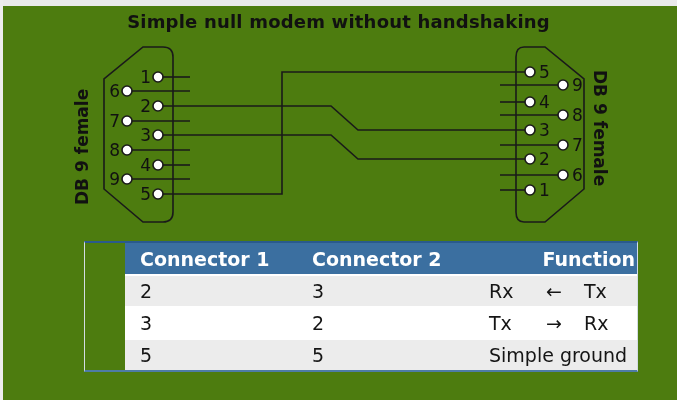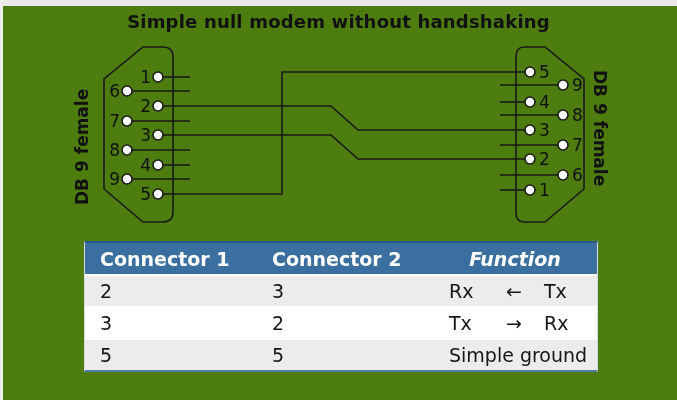--- a/index.html
+++ b/index.html
@@ -19,32 +19,32 @@
   svg.diagram { position:absolute; top:0; left:0; }
   svg.diagram path, svg.diagram circle { fill:none; stroke:#1a1a1a; stroke-width:1.6; }
   svg.diagram circle { fill:#ffffff; }
   svg.diagram text { fill:#111; font-size:17px; font-family:"DejaVu Sans","Liberation Sans",sans-serif; }
   svg.diagram text.conn-label { font-size:17px; font-weight:bold; }
 
   .table {
     position:absolute; left:84px; top:241px; width:512px;
     border-left:1px solid #d3dce4; border-right:1px solid #d3dce4;
     border-top:2px solid #2a5a8c; border-bottom:2px solid #4e7ca6;
-    font-size:19px; color:#151515;
+    font-size:19px; color:#151515;padding-left:40px;
   }
   .thead {
     display:flex; align-items:center; height:31px;
     background:#3b6fa0; color:#ffffff; font-weight:bold;
   }
   .trow { display:flex; align-items:center; height:30px; border-top:2px solid #ffffff; background:#ffffff; }
   .trow.alt { background:#ececec; }
   .col1 { width:180px; padding-left:15px; box-sizing:border-box; }
   .col2 { width:170px; padding-left:7px;  box-sizing:border-box; }
   .col3 { width:160px; box-sizing:border-box; }
-  .thead .col3 { text-align:center;font-style:italic; }
+  .thead .col3 { text-align:right; }
   .trow .col3 { padding-left:14px; display:flex; }
   .fn-a { width:40px; }
   .fn-arrow { width:50px; text-align:center; }
   .fn-b { padding-left:5px; }
 </style>
 </head>
 <body>
 
 <div class="screen">
   <div class="edge-top"></div>

